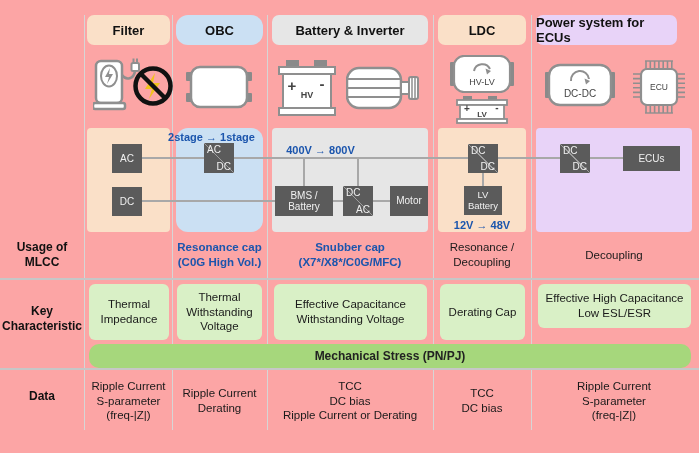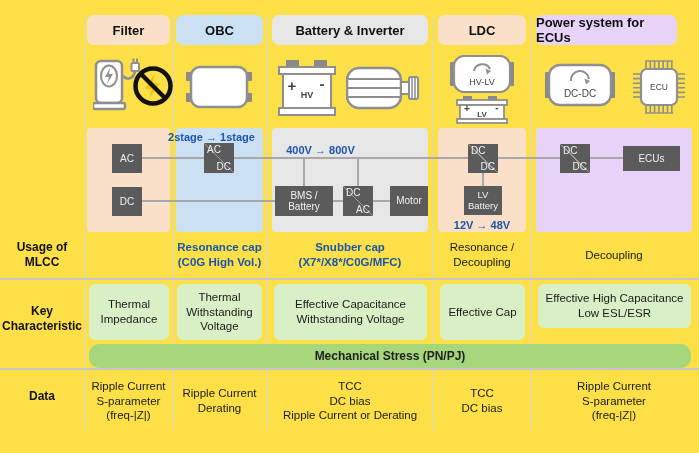--- a/index.html
+++ b/index.html
@@ -1,27 +1,27 @@
 <!DOCTYPE html>
 <html style="--peach: #FAE0C8; --blue-panel: #CBE0F3; --gray-panel: #E6E6E6; --purple-panel: #E8D3F8; --green-light: #D9F0C6; --green-bar: #A6D77C; --box-dark: #5B5B5B; --accent-blue: #1B55AD; --line-gray: #A8A8A8; --no-sign-yellow: #F2C31B;"><head>
 <meta charset="utf-8">
 <style>
   :root{
     --peach:#FAE0C8; --blue-panel:#CBE0F3; --gray-panel:#E6E6E6; --purple-panel:#E8D3F8;
     --green-light:#D9F0C6; --green-bar:#A6D77C; --box-dark:#5B5B5B; --accent-blue:#1B55AD; --line-gray:#A8A8A8;
   }
   html,body{margin:0;padding:0;background:#fff;}
-  .canvas{position:relative;width:699px;height:453px;background:#fde047;overflow:hidden;
+  .canvas{position:relative;width:699px;height:453px;background:#fca5a5;overflow:hidden;
           font-family:"Liberation Sans",sans-serif;color:#1a1a1a;}
   .vline{position:absolute;top:15px;height:415px;width:1px;background:#d6d6d6;}
   .hrule{position:absolute;left:0;width:699px;height:2px;background:#c7c7c7;}
   .hdr{position:absolute;top:15px;height:30px;border-radius:7px;display:flex;align-items:center;
        justify-content:center;font-weight:bold;font-size:13px;color:#111;}
   .panel{position:absolute;top:128px;height:104px;border-radius:4px;}
-  .peach{background:var(--peach);} .bluebg{background:var(--blue-panel);}
+  .peach{background:var(--peach);} .bluebg{background:var(--blue-panel);border-radius:12px;}
   .graybg{background:var(--gray-panel);} .purplebg{background:var(--purple-panel);}
   .dbox{position:absolute;background:var(--box-dark);color:#F1F1F1;font-size:10px;display:flex;
         align-items:center;justify-content:center;text-align:center;line-height:1.15;white-space:pre-line;}
   .split{background:linear-gradient(to top right,var(--box-dark) 48.5%,#9d9d9d 48.5%,#9d9d9d 51.5%,var(--box-dark) 51.5%);}
   .split span{position:absolute;}
   .split .t{top:1px;left:3px;} .split .b{bottom:1px;right:3px;}
   .fline{position:absolute;background:var(--line-gray);}
   .note{position:absolute;color:var(--accent-blue);font-weight:bold;font-size:11px;text-align:center;}
   .cell{position:absolute;display:flex;align-items:center;justify-content:center;text-align:center;
         font-size:11.5px;white-space:pre-line;line-height:1.28;}
@@ -192,21 +192,21 @@
 Decoupling</div>
   <div class="cell" style="left:536px;top:234px;width:156px;height:42px">Decoupling</div>
 
   <div class="cell green" style="left:89px;top:284px;width:80px;height:56px">Thermal
 Impedance</div>
   <div class="cell green" style="left:177px;top:284px;width:85px;height:56px">Thermal
 Withstanding
 Voltage</div>
   <div class="cell green" style="left:274px;top:284px;width:153px;height:56px">Effective Capacitance
 Withstanding Voltage</div>
-  <div class="cell green" style="left:440px;top:284px;width:85px;height:56px">Effective Cap</div>
+  <div class="cell green" style="left:440px;top:284px;width:85px;height:56px">Derating Cap</div>
   <div class="cell green" style="left:538px;top:284px;width:153px;height:44px">Effective High Capacitance
 Low ESL/ESR</div>
 
   <div class="mech" style="left:89px;top:344px;width:602px;height:24px">Mechanical Stress (PN/PJ)</div>
 
   <div class="cell" style="left:87px;top:372px;width:83px;height:58px">Ripple Current
 S-parameter
 (freq-|Z|)</div>
   <div class="cell" style="left:176px;top:372px;width:87px;height:58px">Ripple Current
 Derating</div>

